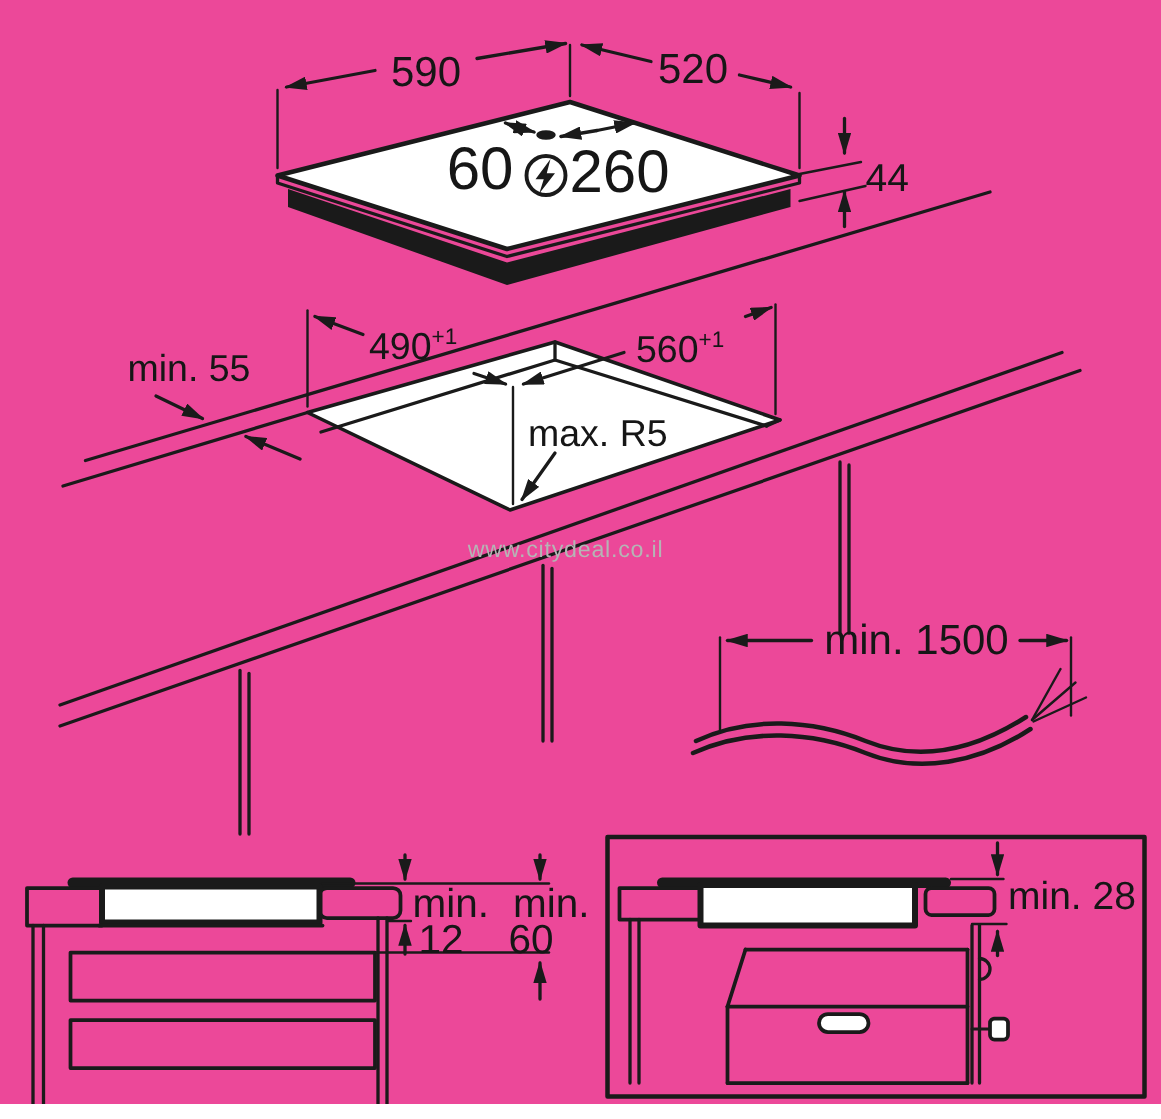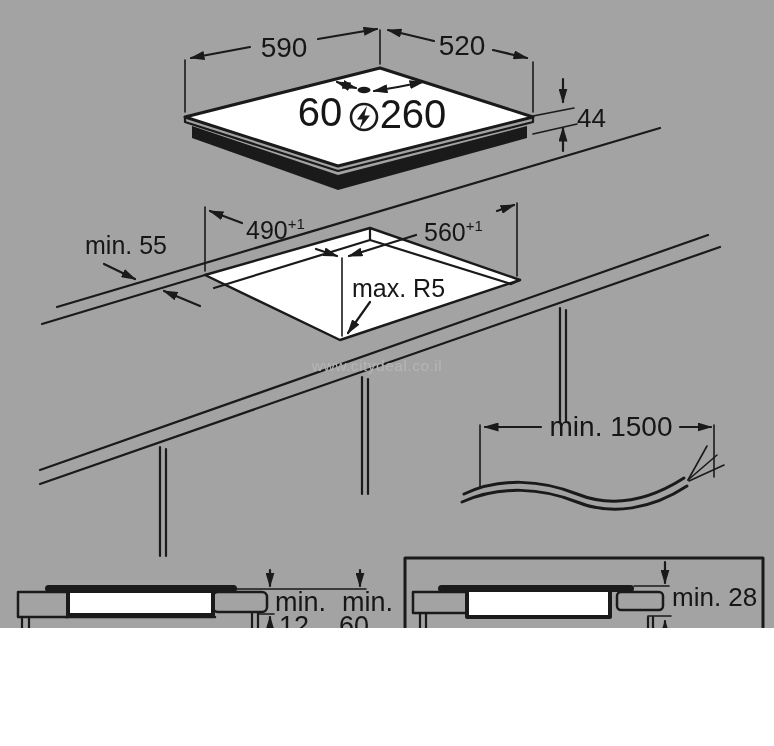--- a/index.html
+++ b/index.html
@@ -1,16 +1,16 @@
 <!DOCTYPE html>
 <html><head>
 <meta charset="utf-8">
 <style>
   html,body{margin:0;padding:0;background:#fff;}
-  .stage{width:774px;height:628px;background:#a3a3a3;position:relative;overflow:hidden;}
+  .stage{width:774px;height:736px;background:#ec4899;position:relative;overflow:hidden;}
   svg{display:block;}
   .ink{stroke:#1a1a1a;fill:none;stroke-width:2.2;stroke-linecap:round;stroke-linejoin:round;}
   .thick{stroke-width:3;}
   .th4{stroke-width:4;}
   .th25{stroke-width:2.5;}
   .thin{stroke-width:1.6;}
   .cable{stroke-width:3;}
   .fillink{fill:#1a1a1a;stroke:none;}
   .wfill{fill:#ffffff;}
   text{font-family:"Liberation Sans","DejaVu Sans",sans-serif;fill:#161616;}

